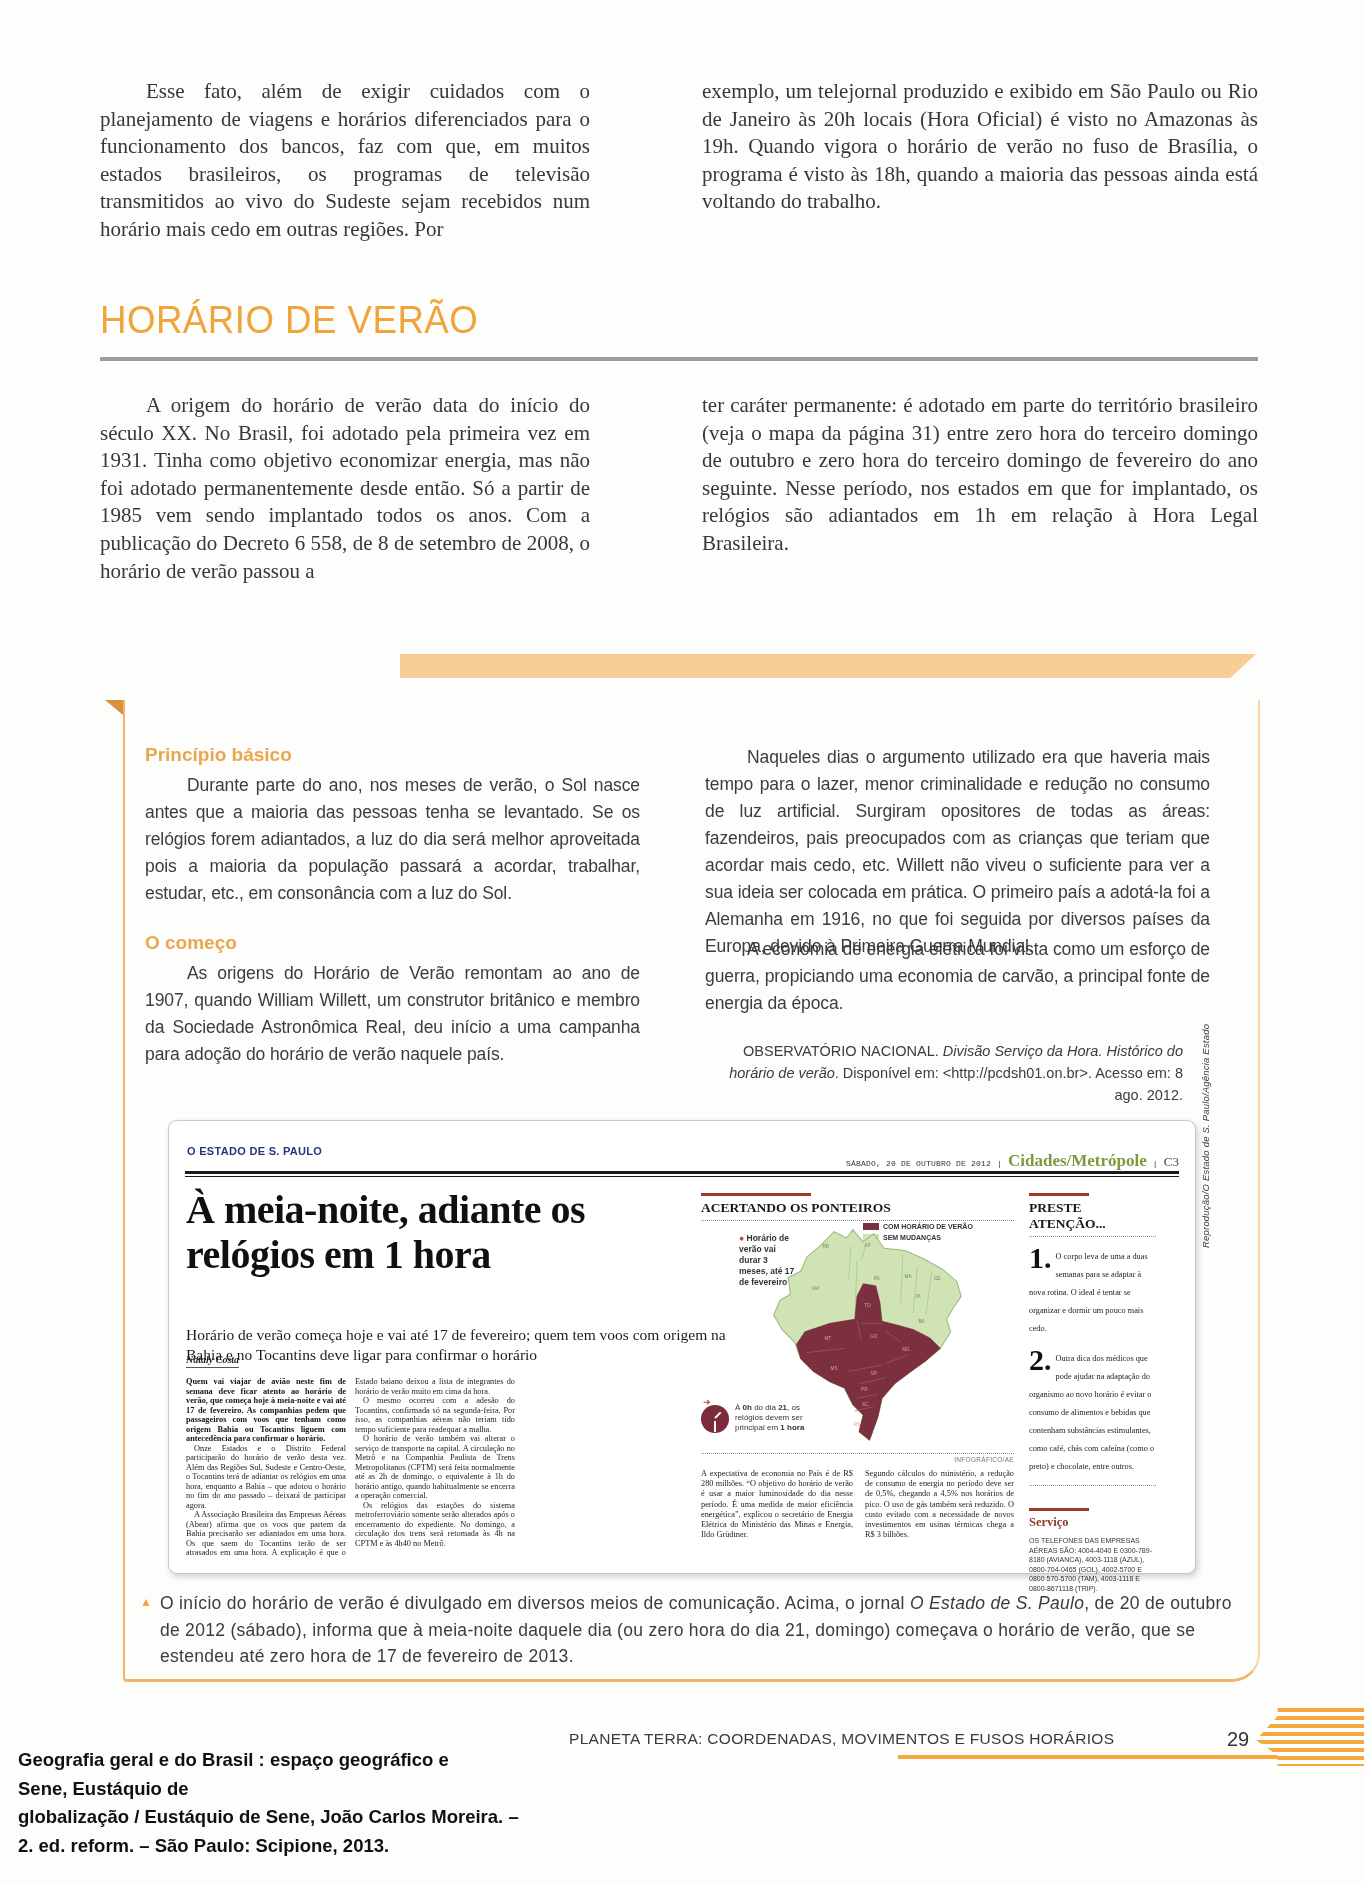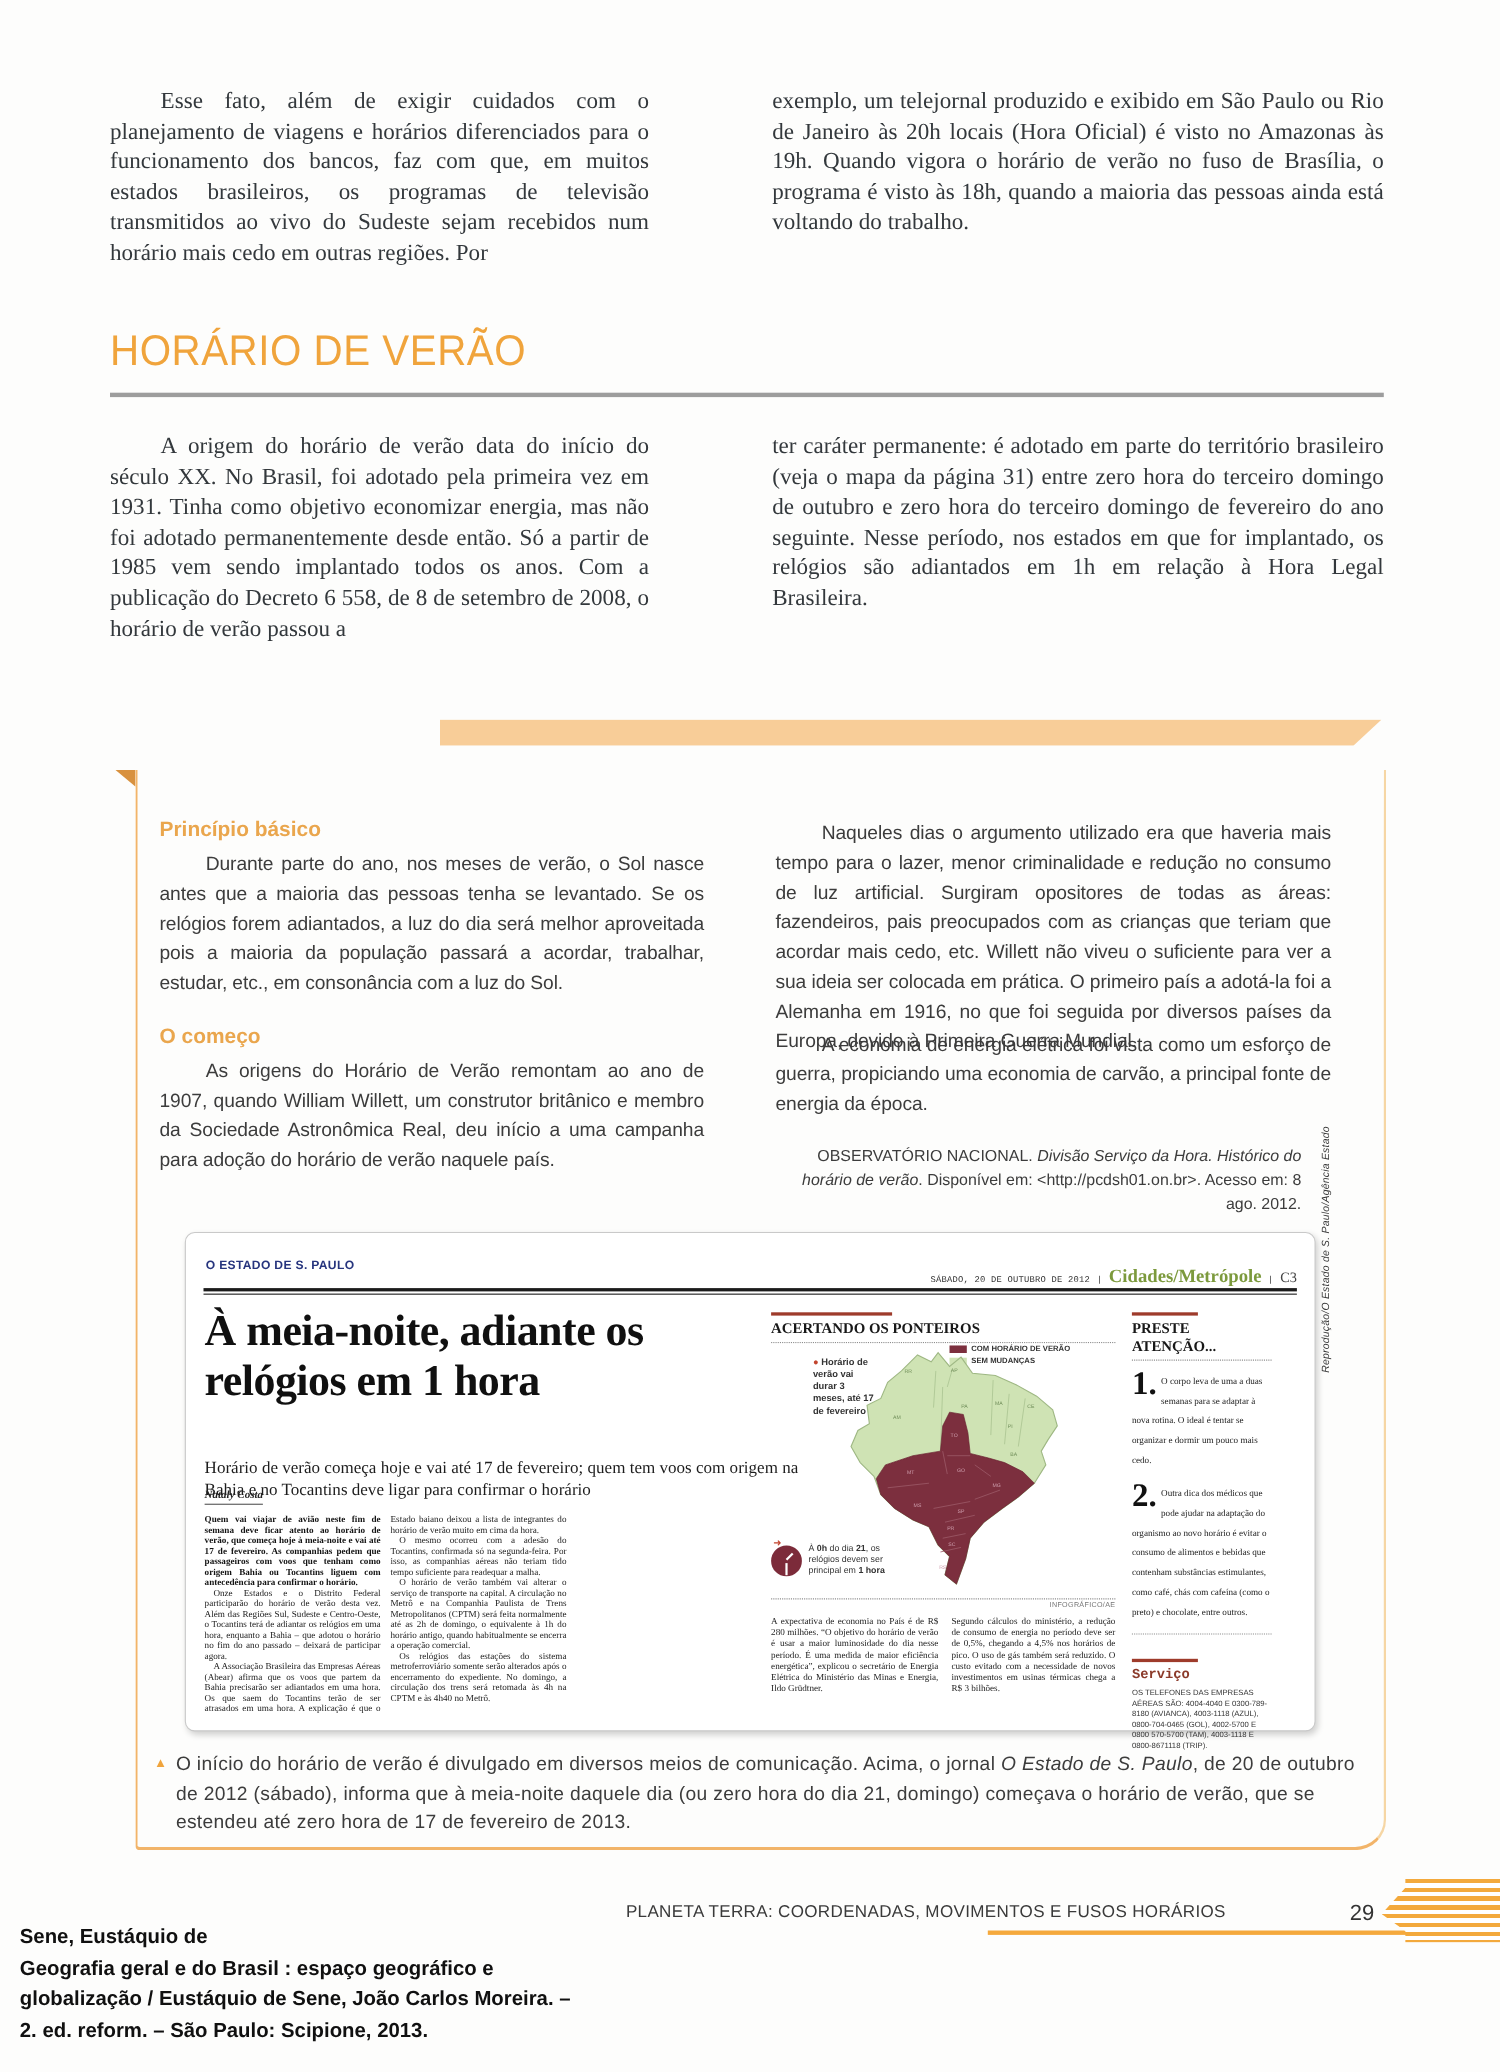--- a/index.html
+++ b/index.html
@@ -61,21 +61,21 @@
   .clock-circle{width:28px;height:28px;border-radius:50%;background:#7c2b3a;position:relative;}
   .clock-circle .hand{position:absolute;background:#fff;left:13px;top:5px;transform-origin:bottom center;}
   .ig-clock-text{font-family:"Liberation Sans",sans-serif;font-size:8px;line-height:10px;color:#333;}
   .ig-credit{font-family:"Liberation Sans",sans-serif;font-size:6.5px;color:#777;letter-spacing:.3px;}
   .np-small{font-family:"Liberation Serif",serif;font-size:8.3px;line-height:10.2px;
     text-align:justify;color:#222;}
   .at-num{float:left;font-family:"Liberation Serif",serif;font-weight:700;font-size:30px;
     line-height:26px;margin-right:4px;color:#111;}
   .at-text{font-family:"Liberation Serif",serif;font-size:8.3px;line-height:10px;
     text-align:justify;color:#222;}
-  .servico-title{font-family:Liberation Mono, monospace;font-weight:700;font-size:12.5px;color:#8b3a2a;}
+  .servico-title{font-family:Liberation Serif, serif;font-weight:700;font-size:12.5px;color:#8b3a2a;}
   .servico-text{font-family:"Liberation Sans",sans-serif;font-size:7px;line-height:9.5px;color:#333;}
   .vcredit{writing-mode:vertical-rl;transform:rotate(180deg);font-family:"Liberation Sans",sans-serif;
     font-style:italic;font-size:9.5px;color:#3a3a3a;letter-spacing:.2px;}
 
   
   .caption{font-family:"Liberation Sans",sans-serif;font-size:17.5px;line-height:26.5px;
     color:#3c3c3c;letter-spacing:.3px;}
   .cap-marker{color:#f0a43c;font-size:12px;}
 
   
@@ -262,19 +262,19 @@
     <span class="cap-marker" style="margin-top:5px;">▲</span>
     <span class="caption"><span>O início do horário de verão é divulgado em diversos meios de comunicação. Acima, o jornal </span><span class="it">O Estado de S. Paulo</span><span>, de 20 de outubro de 2012 (sábado), informa que à meia-noite daquele dia (ou zero hora do dia 21, domingo) começava o horário de verão, que se estendeu até zero hora de 17 de fevereiro de 2013.</span></span>
   </div>
 
   <div class="abs running-title" style="left:569px;top:1730px;">PLANETA TERRA: COORDENADAS, MOVIMENTOS E FUSOS HORÁRIOS</div>
   <div class="abs pagenum" style="left:1227px;top:1728px;">29</div>
   <div class="abs footer-line" style="left:898px;top:1755px;width:396px;"></div>
   <div class="abs footer-flag" style="left:1256px;top:1708px;width:108px;height:58px;"></div>
 
   <div class="abs biblio" style="left:18px;top:1746px;width:560px;">
+    <div>Geografia geral e do Brasil : espaço geográfico e</div>
     <div>Sene, Eustáquio de</div>
-    <div>Geografia geral e do Brasil : espaço geográfico e</div>
     <div>globalização / Eustáquio de Sene, João Carlos Moreira. –</div>
     <div>2. ed. reform. – São Paulo: Scipione, 2013.</div>
   </div>
 
 </div>
 
 </body></html>

